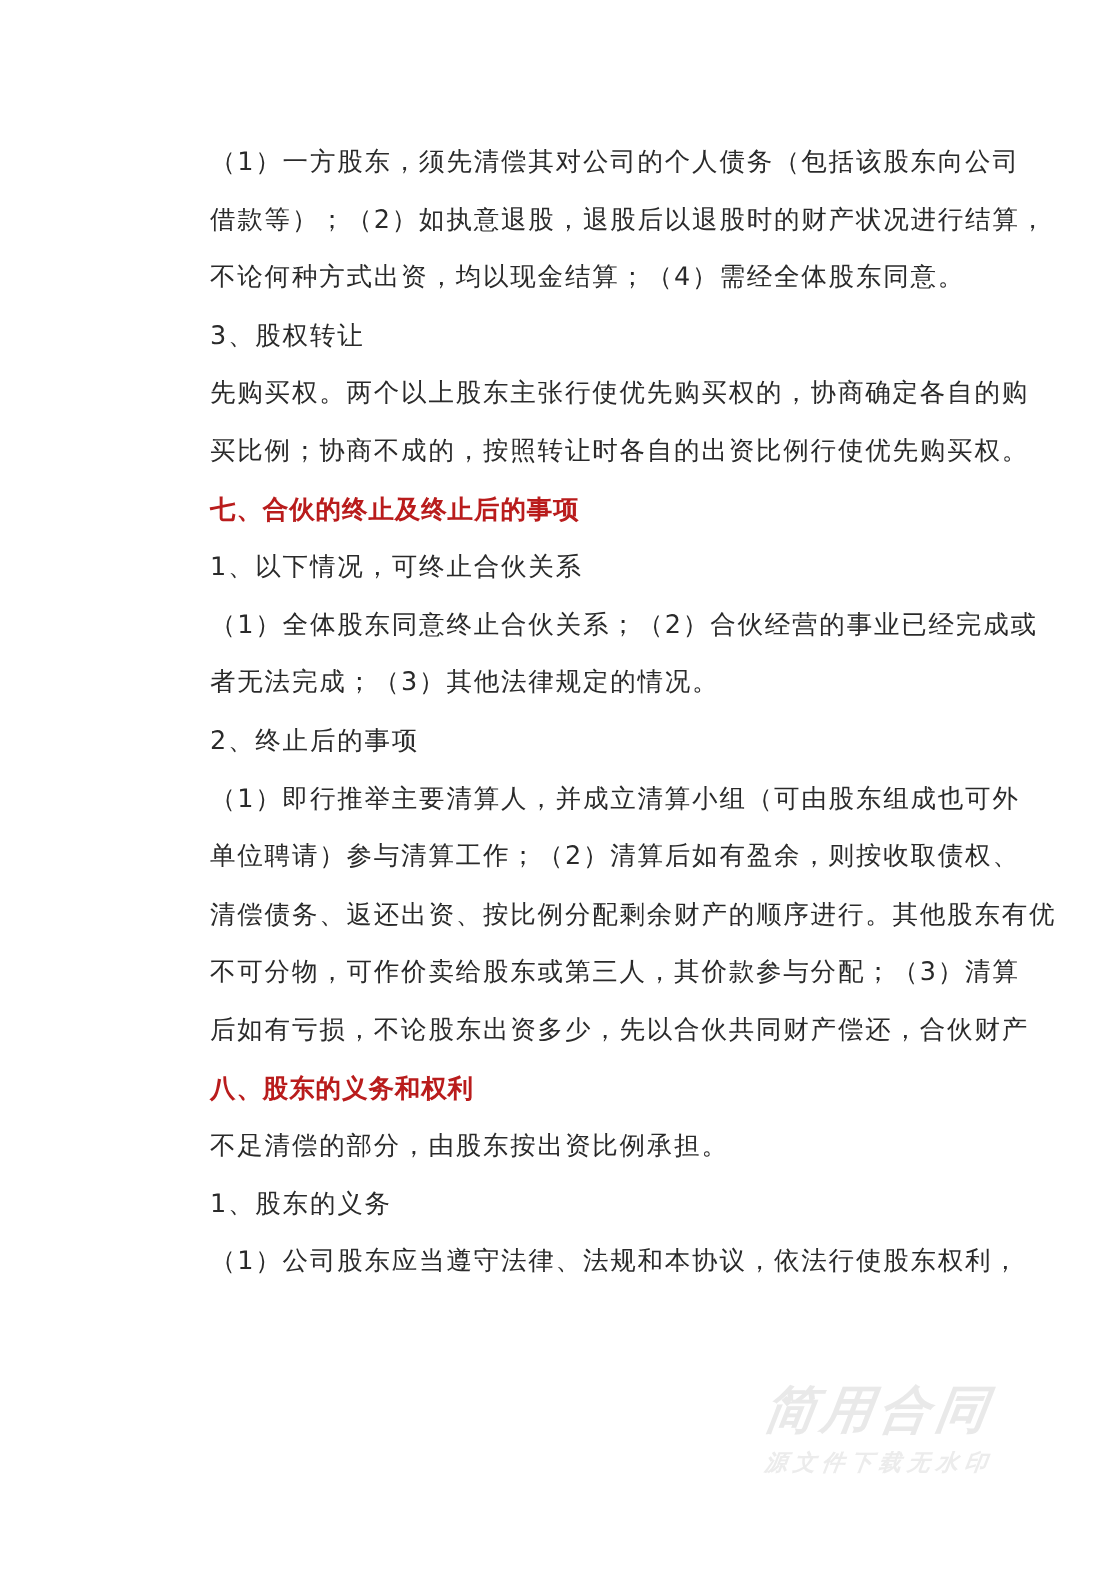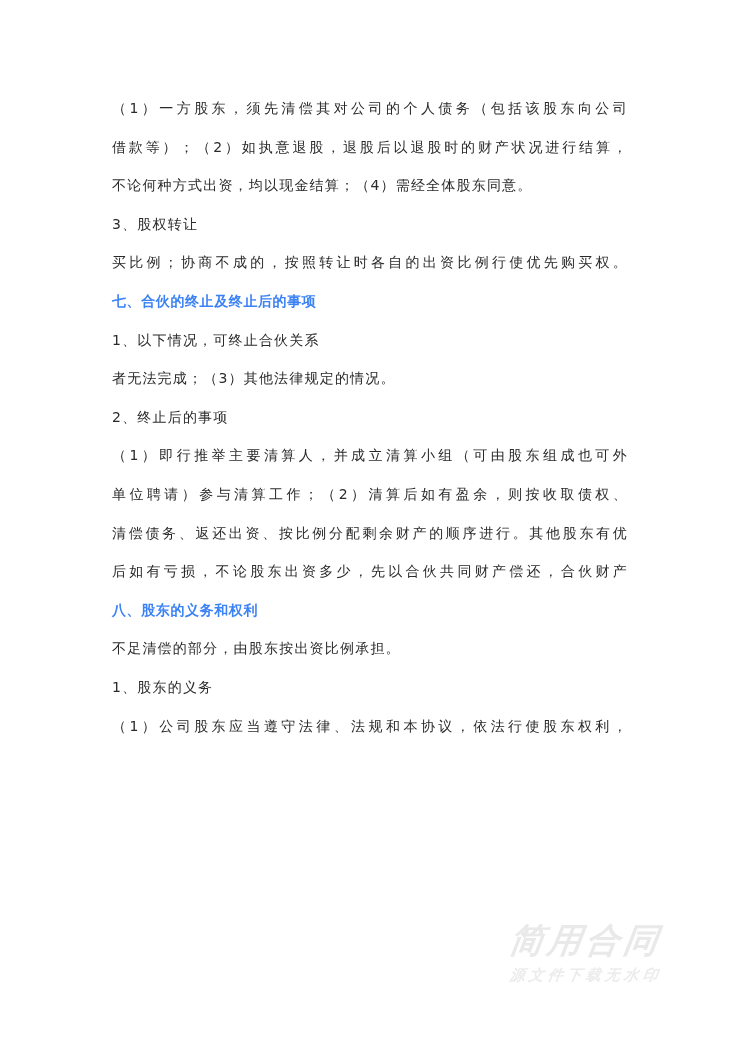--- a/index.html
+++ b/index.html
@@ -17,28 +17,29 @@
     }
     .page {
       position: absolute;
       left: 112px;
       top: 89px;
       width: 520px;
     }
     .line {
       height: 38.6px;
       line-height: 38.6px;
-      font-size: 14px;
+      font-size: 17px;
       letter-spacing: 1.2px;
       white-space: nowrap;
       overflow: visible;
+      margin-left: 28px;
     }
     .line.heading {
       font-weight: bold;
-      color: #3b82f6;
+      color: #b91c1c;
       letter-spacing: 0.6px;
     }
     .line.justify {
       text-align: justify;
       text-align-last: justify;
       width: 516px;
     }
     .watermark {
       position: absolute;
       left: 510px;
@@ -70,28 +71,31 @@
     }
   </style>
 </head>
 <body>
 
 <div class="page">
   <div class="line justify">（1）一方股东，须先清偿其对公司的个人债务（包括该股东向公司</div>
   <div class="line justify">借款等）；（2）如执意退股，退股后以退股时的财产状况进行结算，</div>
   <div class="line">不论何种方式出资，均以现金结算；（4）需经全体股东同意。</div>
   <div class="line">3、股权转让</div>
+  <div class="line justify">先购买权。两个以上股东主张行使优先购买权的，协商确定各自的购</div>
   <div class="line justify">买比例；协商不成的，按照转让时各自的出资比例行使优先购买权。</div>
   <div class="line heading">七、合伙的终止及终止后的事项</div>
   <div class="line">1、以下情况，可终止合伙关系</div>
+  <div class="line justify">（1）全体股东同意终止合伙关系；（2）合伙经营的事业已经完成或</div>
   <div class="line">者无法完成；（3）其他法律规定的情况。</div>
   <div class="line">2、终止后的事项</div>
   <div class="line justify">（1）即行推举主要清算人，并成立清算小组（可由股东组成也可外</div>
   <div class="line justify">单位聘请）参与清算工作；（2）清算后如有盈余，则按收取债权、</div>
   <div class="line justify">清偿债务、返还出资、按比例分配剩余财产的顺序进行。其他股东有优</div>
+  <div class="line justify">不可分物，可作价卖给股东或第三人，其价款参与分配；（3）清算</div>
   <div class="line justify">后如有亏损，不论股东出资多少，先以合伙共同财产偿还，合伙财产</div>
   <div class="line heading">八、股东的义务和权利</div>
   <div class="line">不足清偿的部分，由股东按出资比例承担。</div>
   <div class="line">1、股东的义务</div>
   <div class="line justify">（1）公司股东应当遵守法律、法规和本协议，依法行使股东权利，</div>
 </div>
 
 <div class="watermark">
   <div class="wm-title">简用合同</div>
   <div class="wm-sub">源文件下载无水印</div>

